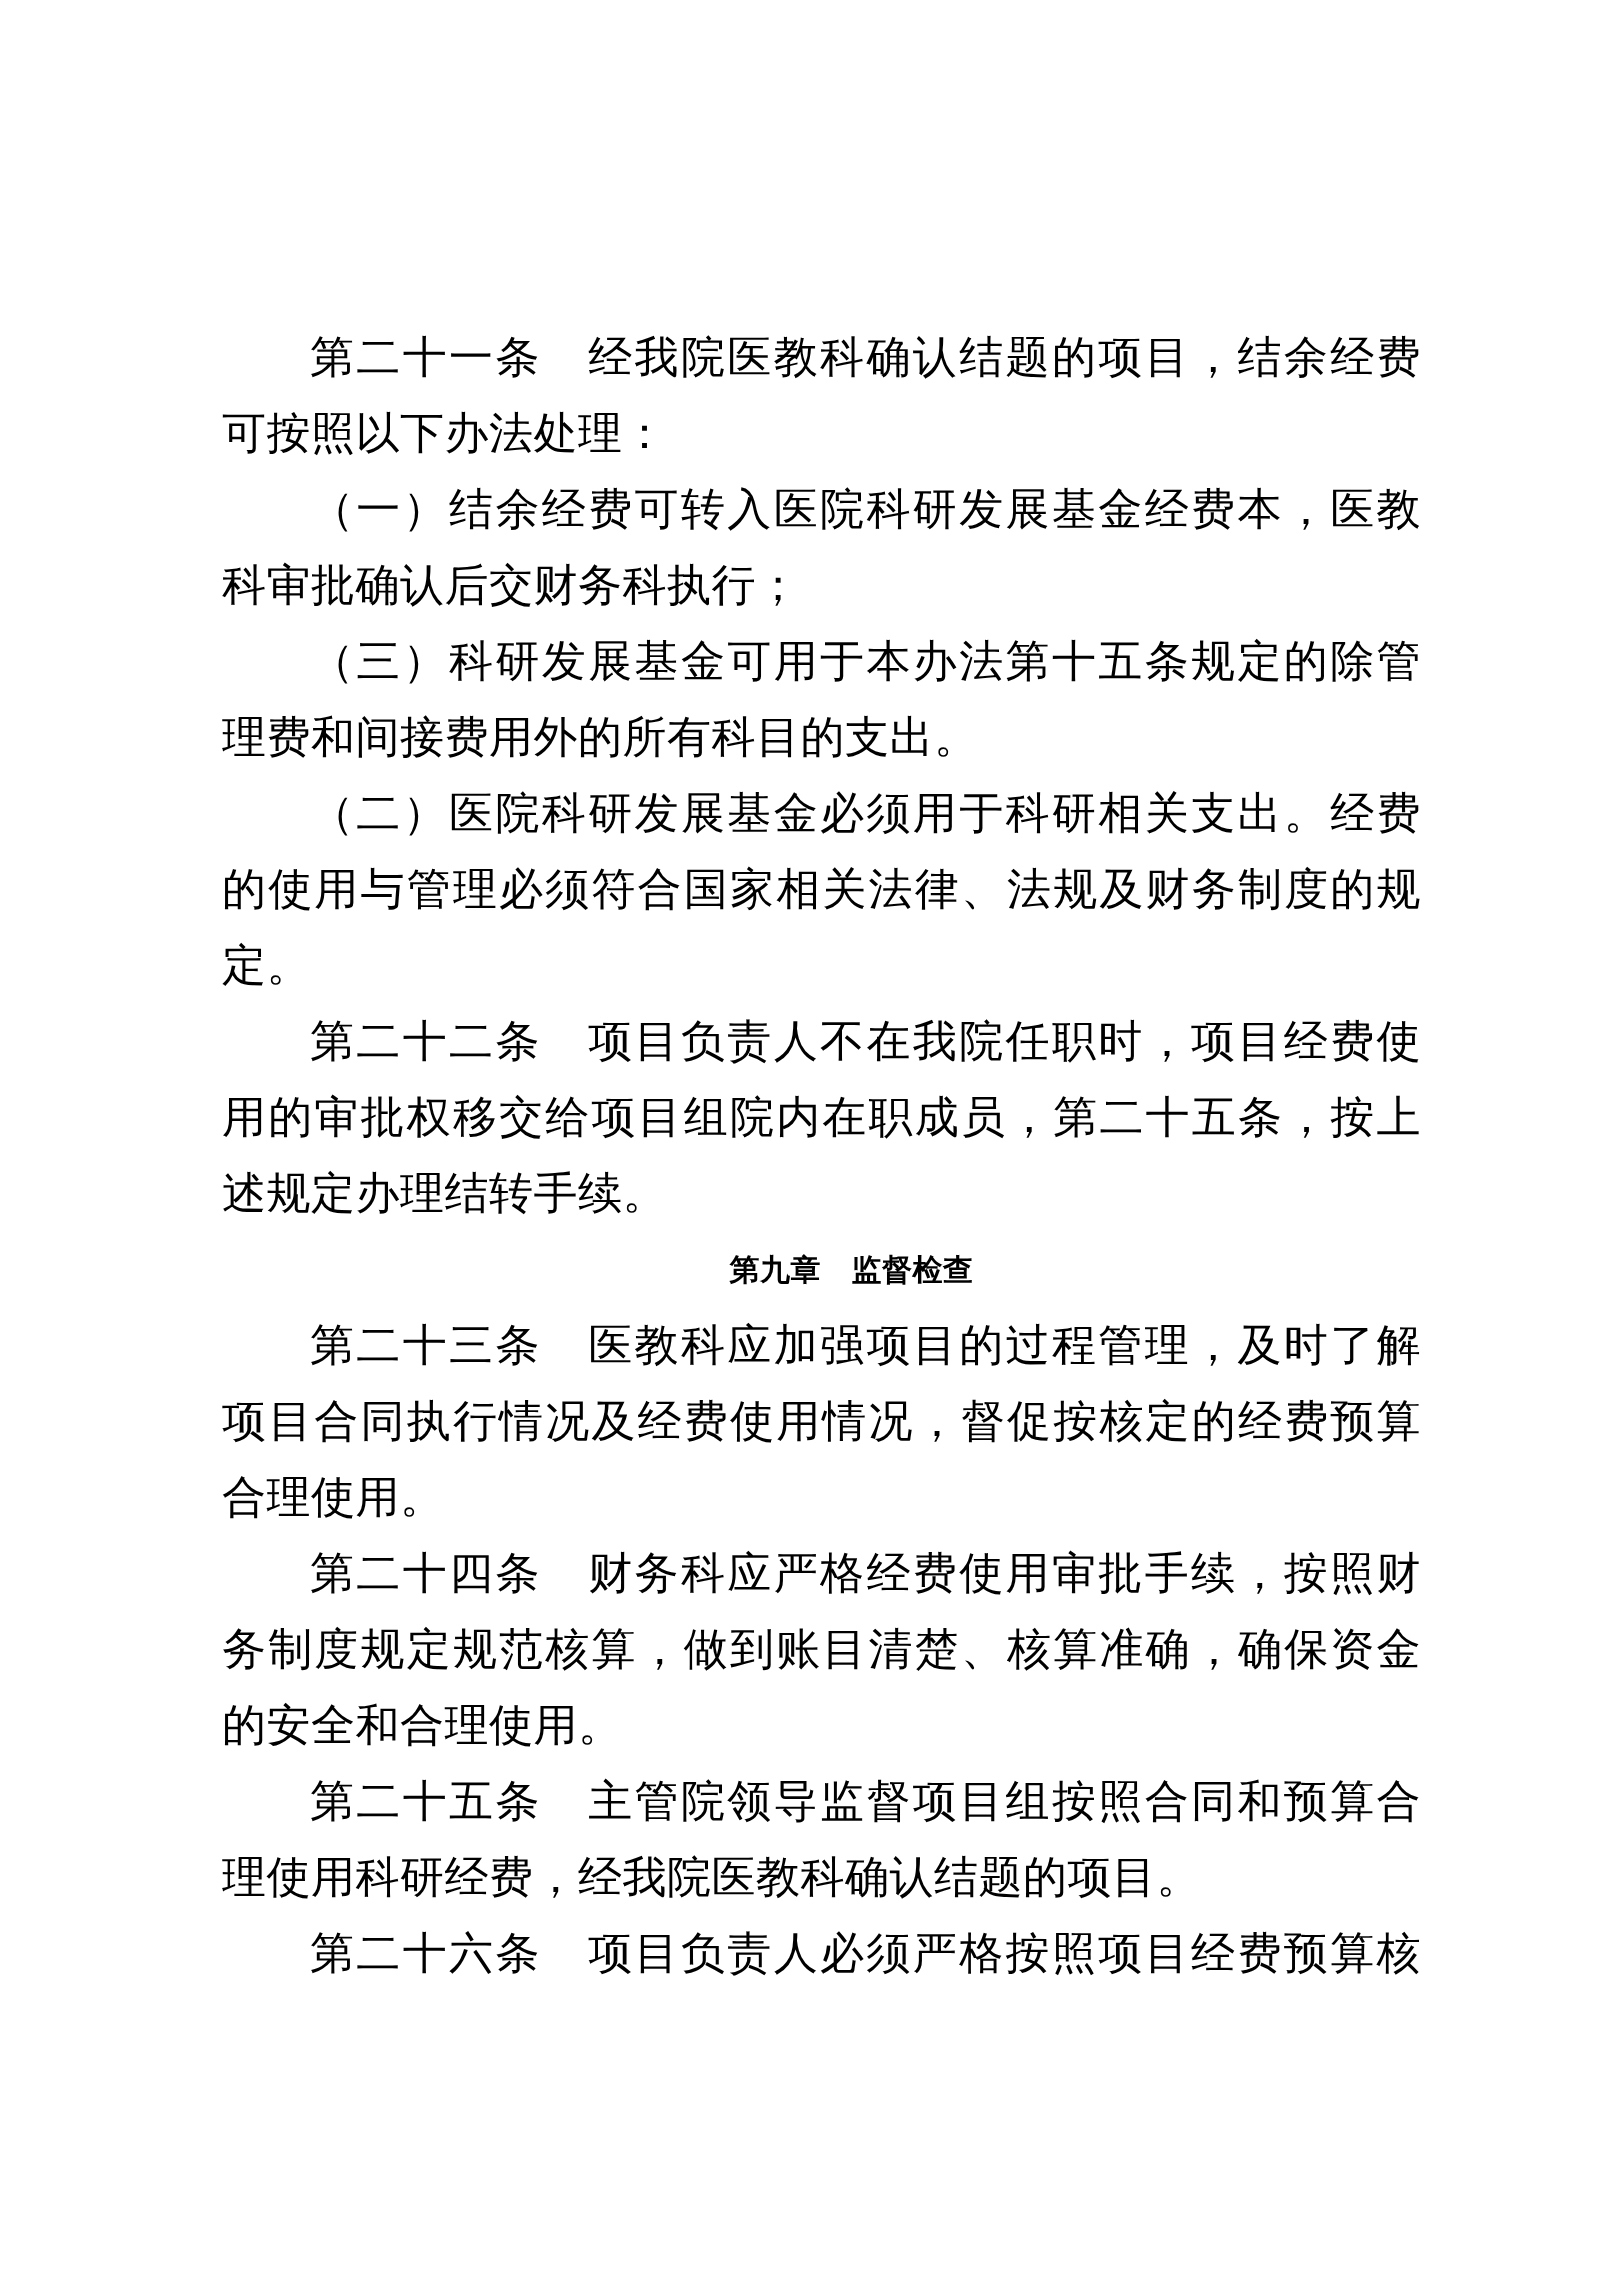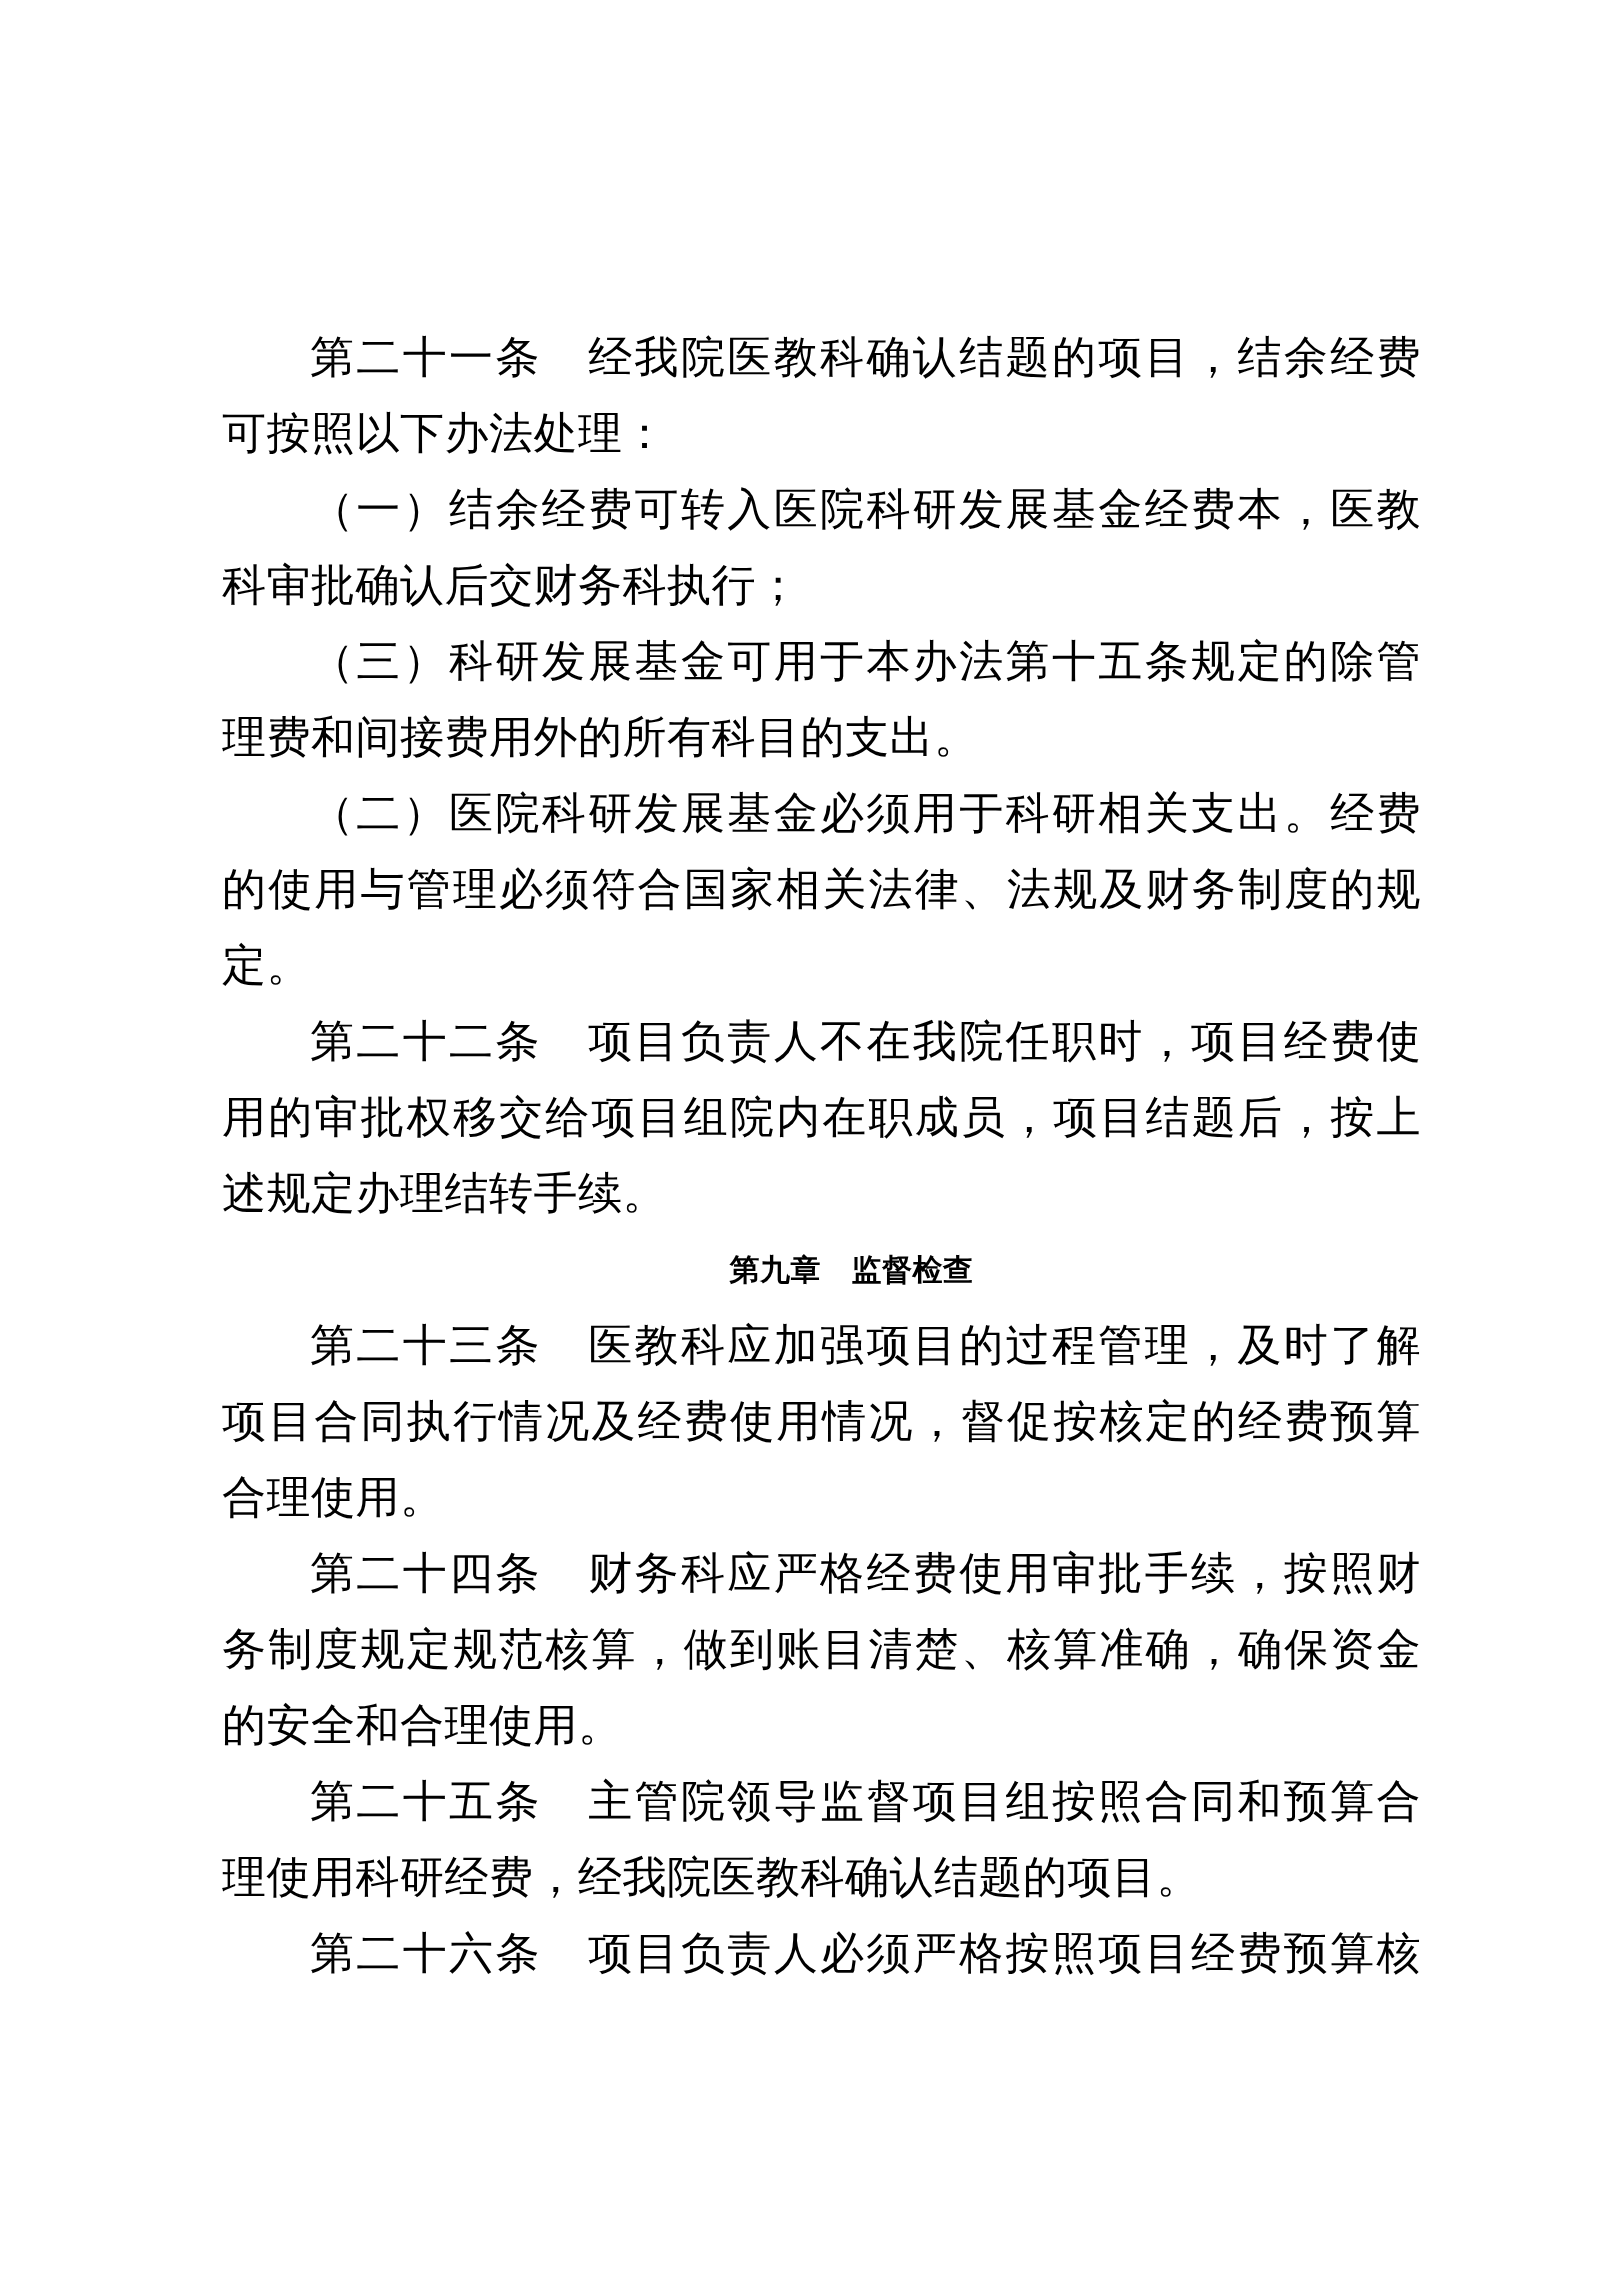--- a/index.html
+++ b/index.html
@@ -53,21 +53,21 @@
 </style>
 </head>
 <body>
 
 <div class="page">
   <div class="content">
     <p>第二十一条　经我院医教科确认结题的项目，结余经费可按照以下办法处理：</p>
     <p>（一）结余经费可转入医院科研发展基金经费本，医教科审批确认后交财务科执行；</p>
     <p>（三）科研发展基金可用于本办法第十五条规定的除管理费和间接费用外的所有科目的支出。</p>
     <p>（二）医院科研发展基金必须用于科研相关支出。经费的使用与管理必须符合国家相关法律、法规及财务制度的规定。</p>
-    <p>第二十二条　项目负责人不在我院任职时，项目经费使用的审批权移交给项目组院内在职成员，项目结题后，按上述规定办理结转手续。</p>
+    <p>第二十二条　项目负责人不在我院任职时，项目经费使用的审批权移交给项目组院内在职成员，第二十五条，按上述规定办理结转手续。</p>
 
     <p class="chapter-heading">第九章　监督检查</p>
 
     <p>第二十三条　医教科应加强项目的过程管理，及时了解项目合同执行情况及经费使用情况，督促按核定的经费预算合理使用。</p>
     <p>第二十四条　财务科应严格经费使用审批手续，按照财务制度规定规范核算，做到账目清楚、核算准确，确保资金的安全和合理使用。</p>
     <p>第二十五条　主管院领导监督项目组按照合同和预算合理使用科研经费，经我院医教科确认结题的项目。</p>
     <p>第二十六条　项目负责人必须严格按照项目经费预算核定的用途、范围和开支标准使用项目经费，自觉控制经费的各项支出。</p>
   </div>
 
   <div class="page-number">—12—</div>

